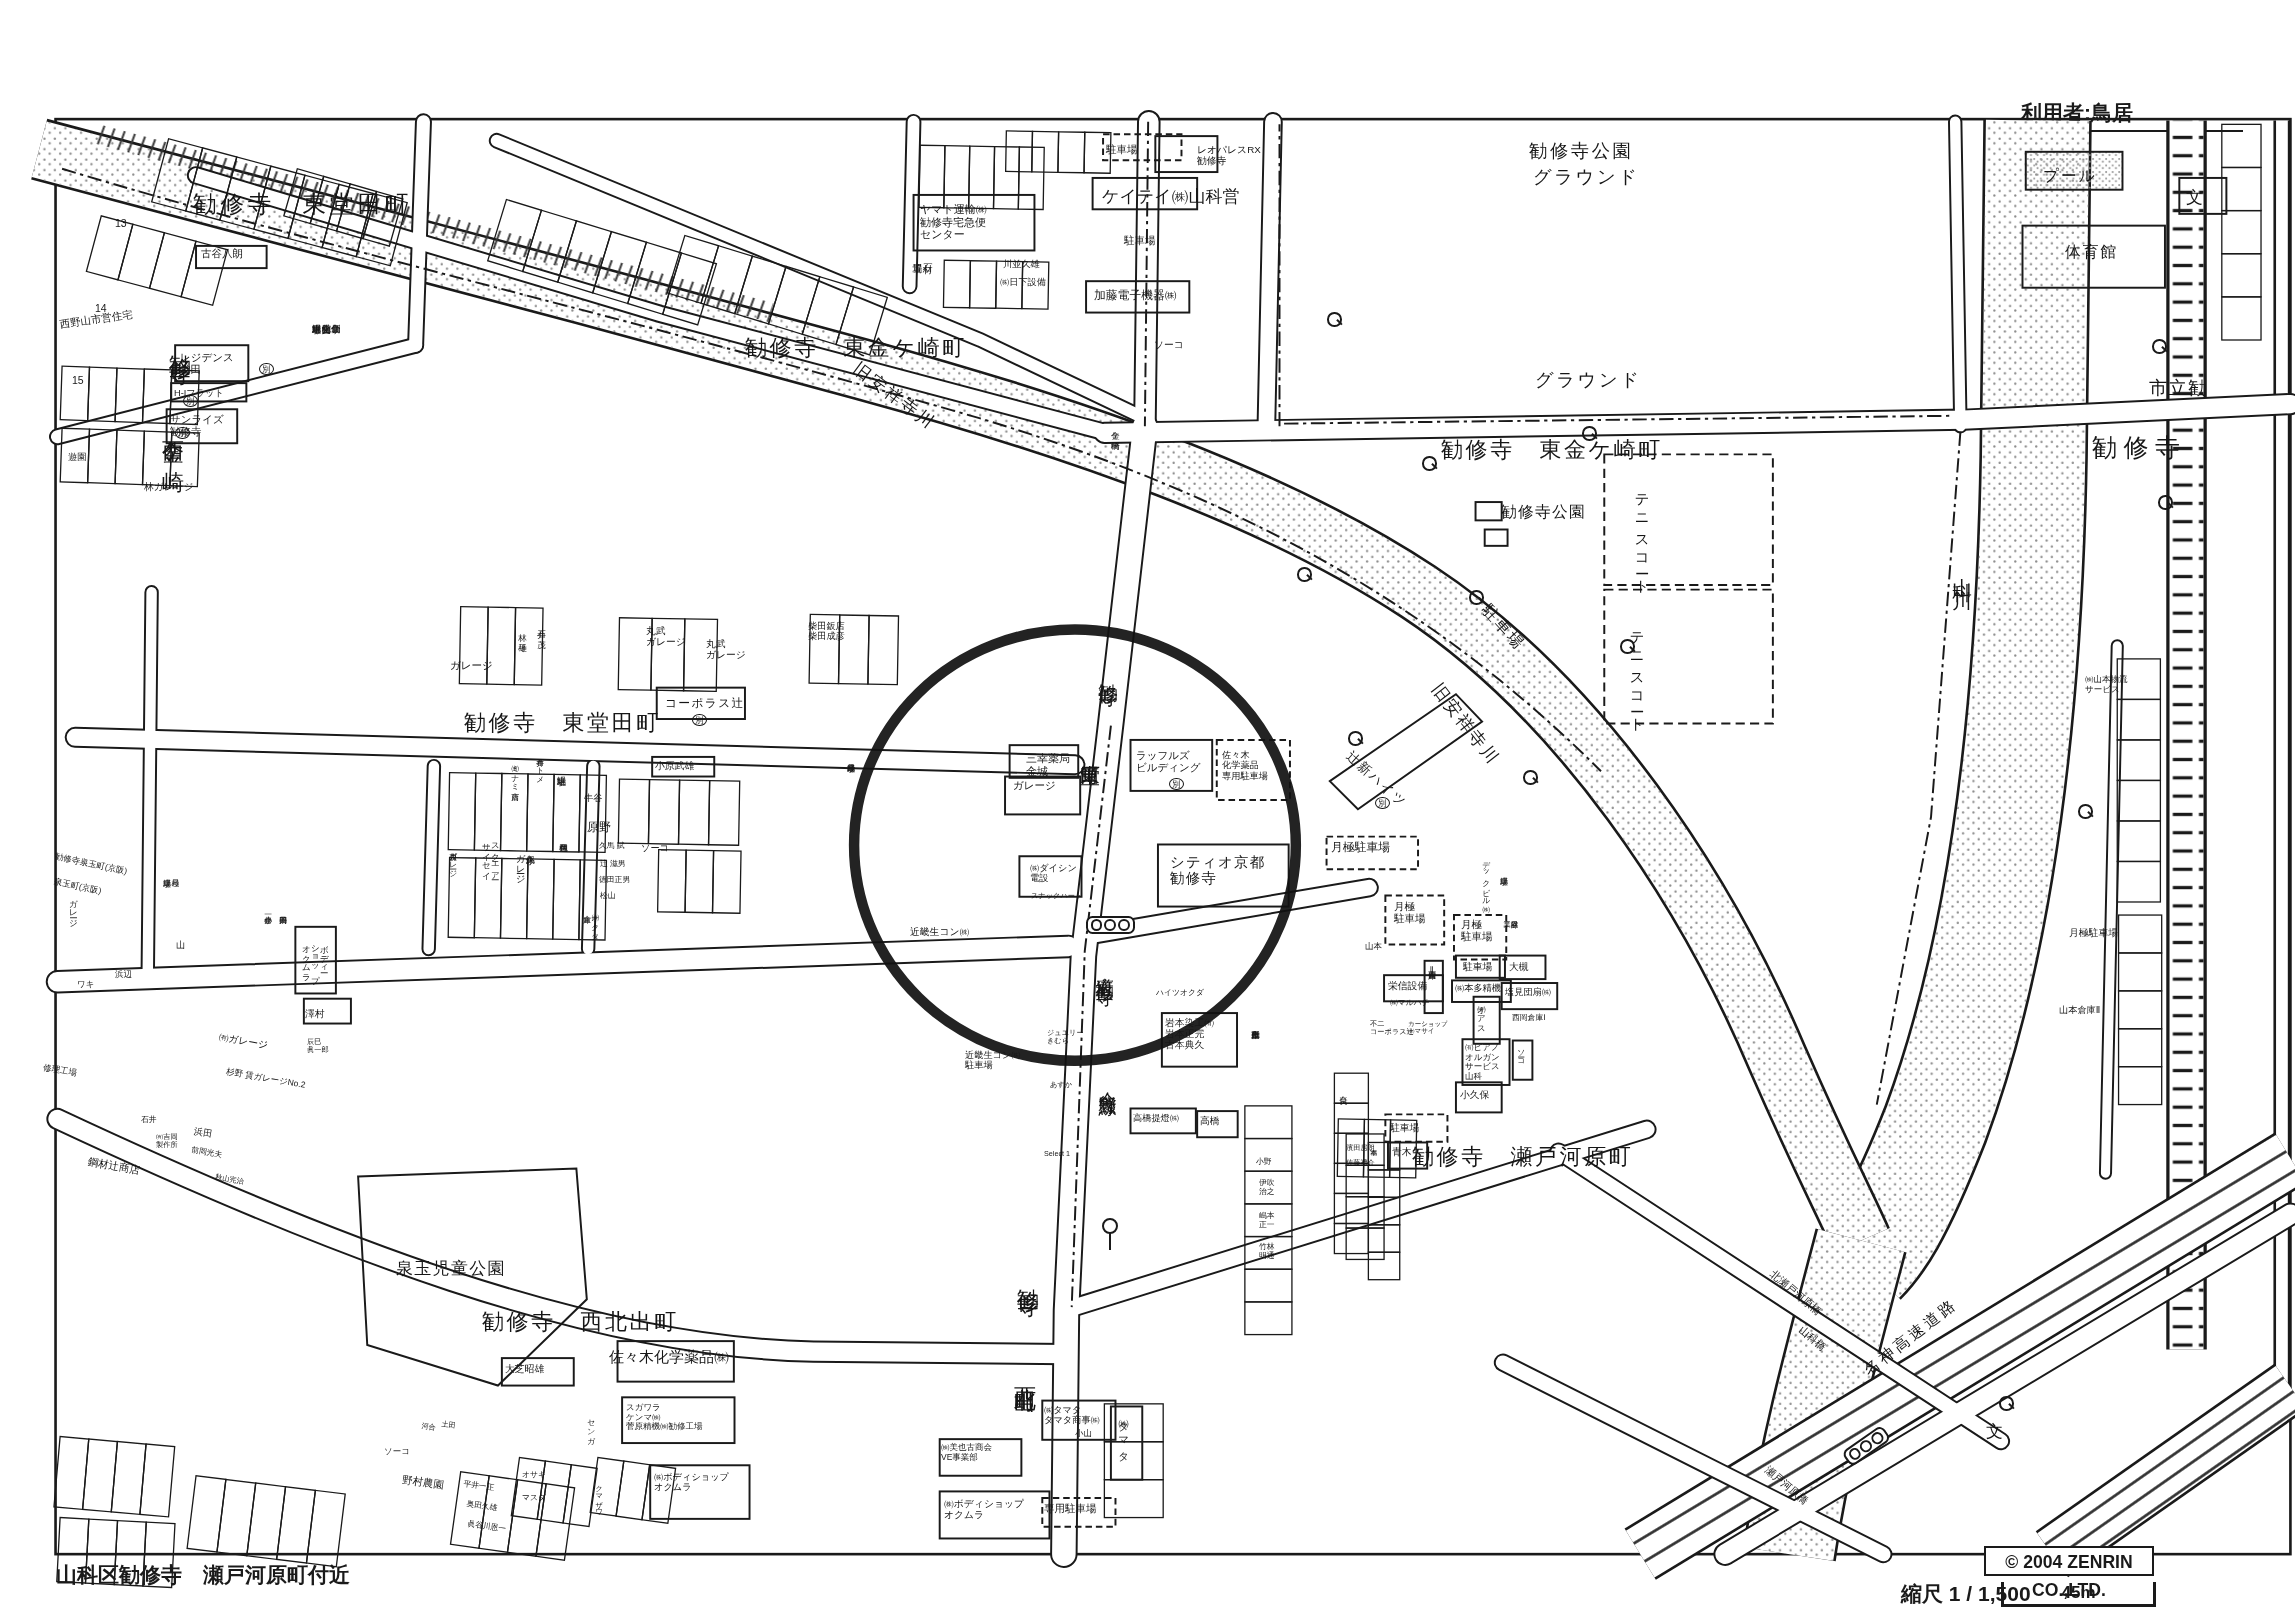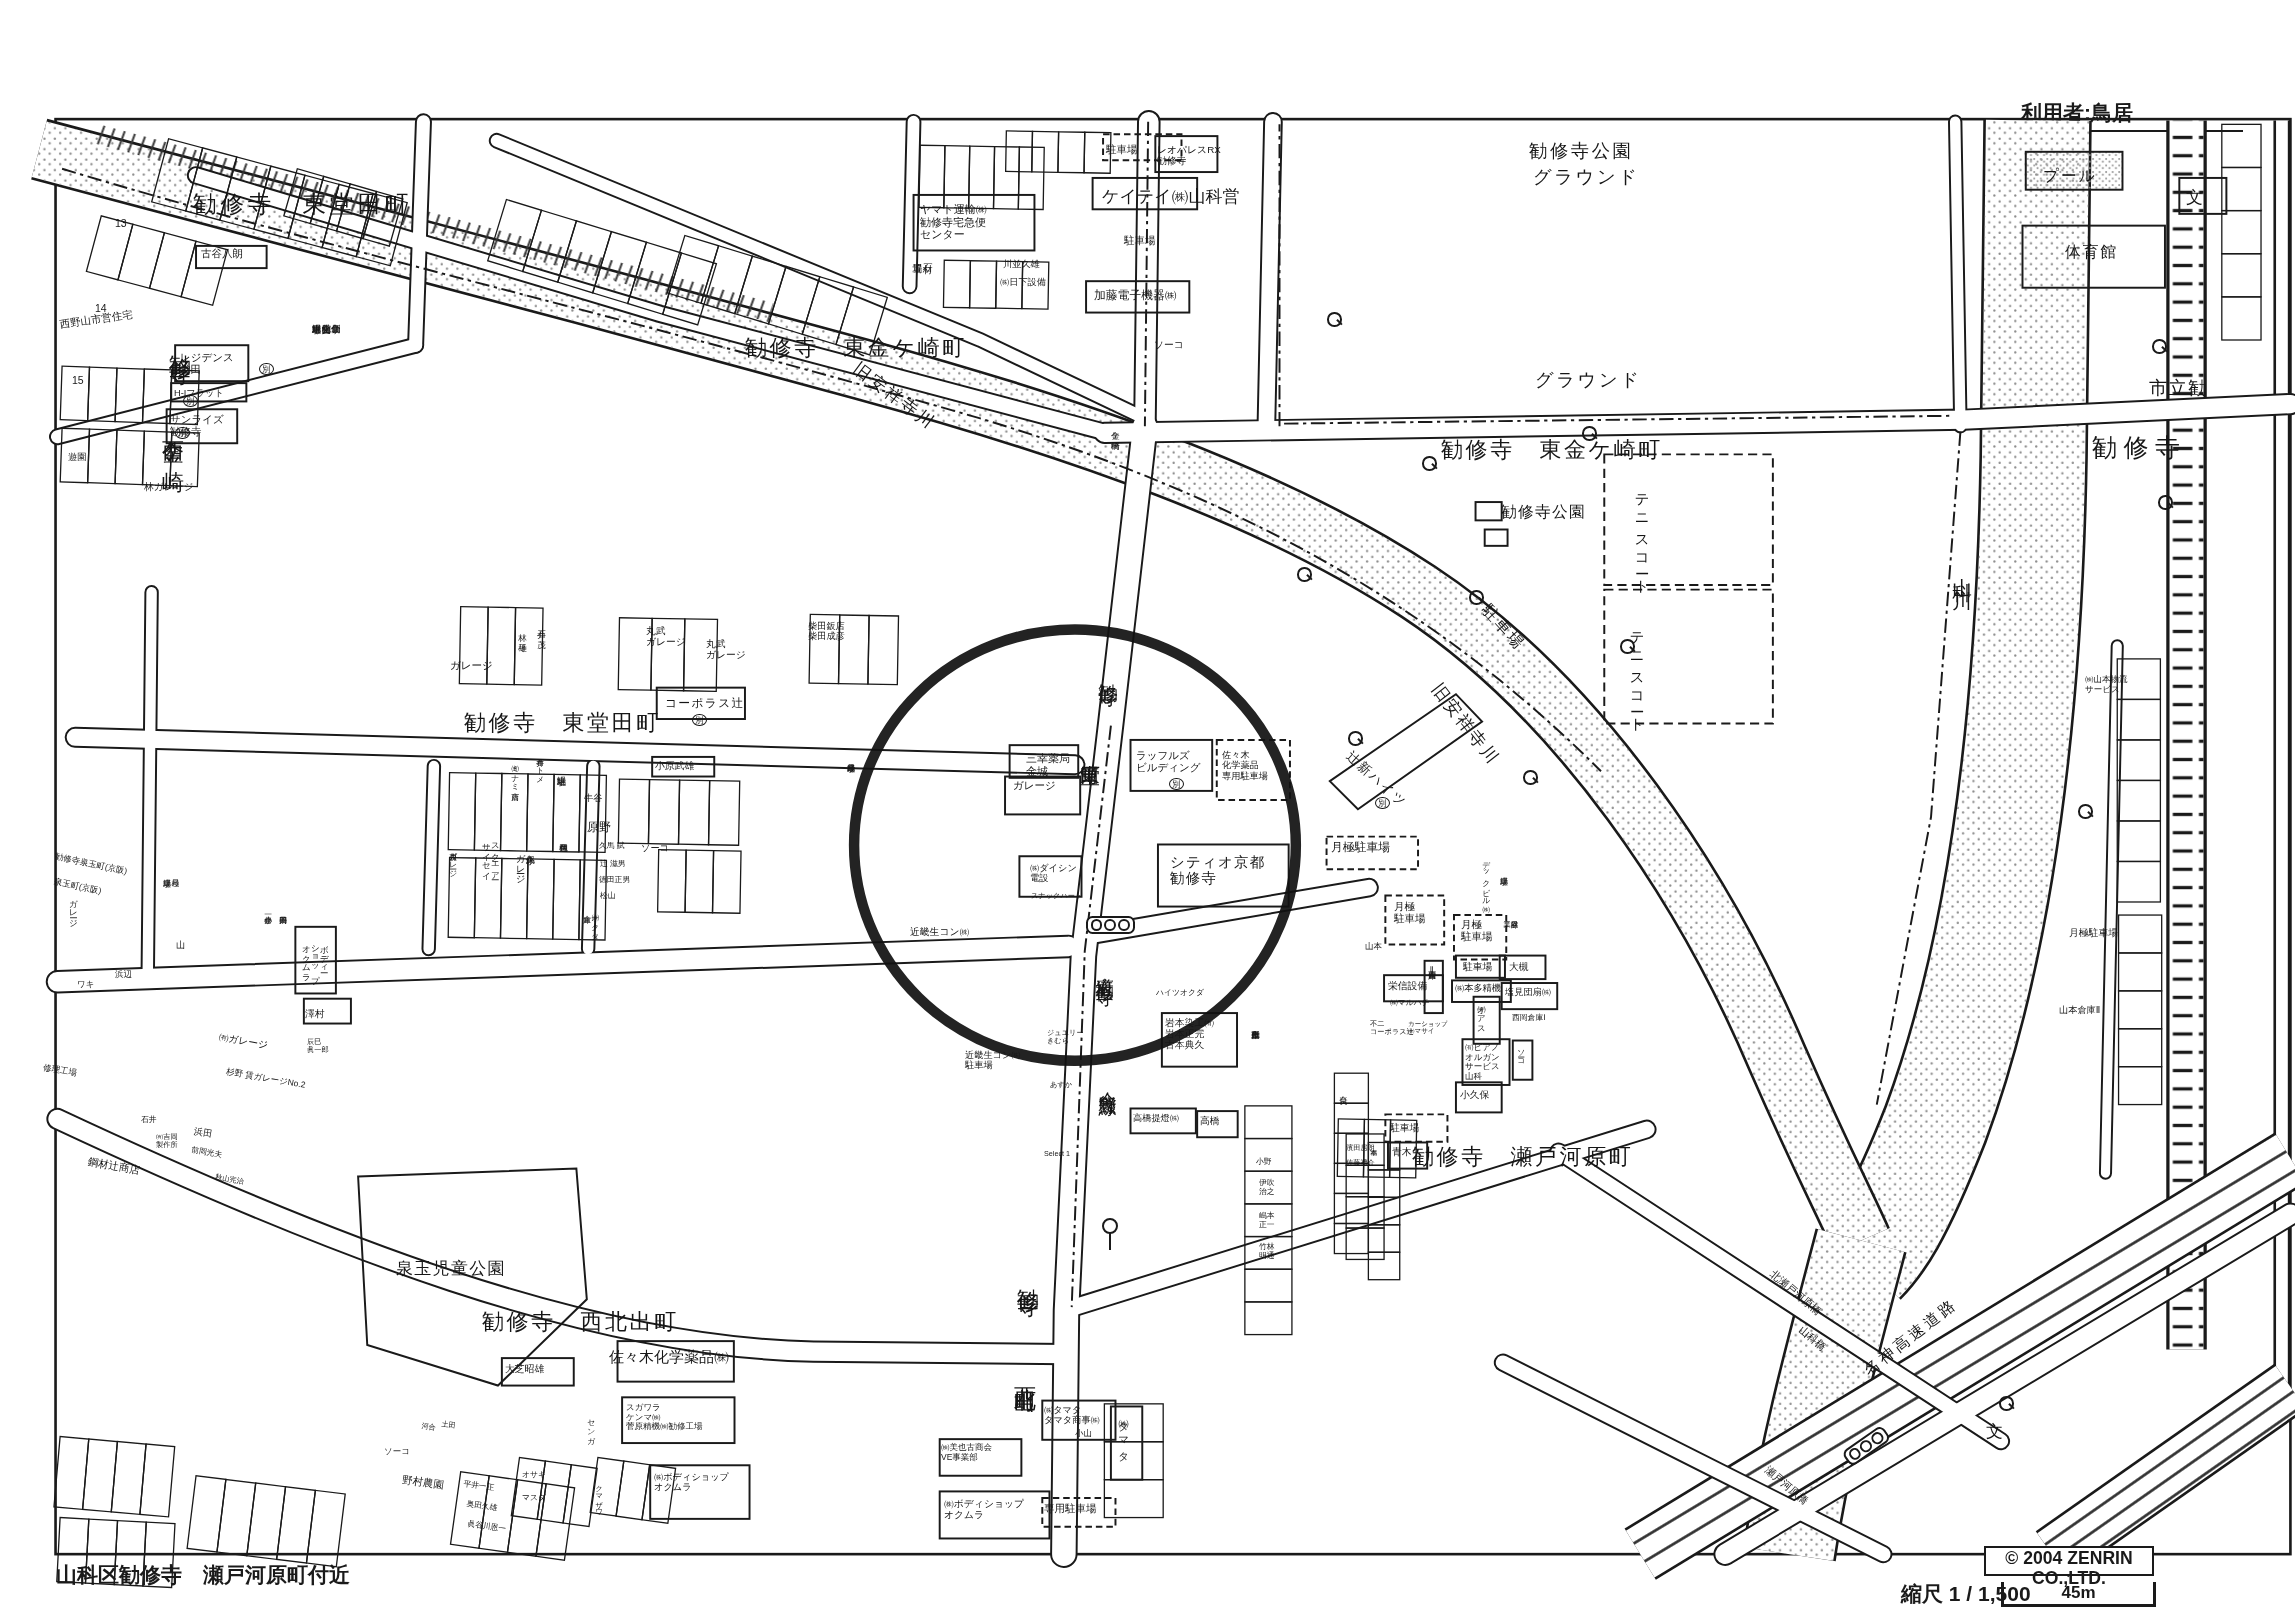--- a/index.html
+++ b/index.html
@@ -7,21 +7,21 @@
         font-family:"Liberation Sans","DejaVu Sans",sans-serif;color:#1a1a1a;}
   .hdr{position:absolute;font-weight:bold;white-space:nowrap;}
   #hdr-left{left:60px;top:77px;font-size:22px;width:820px;border-bottom:2.6px solid #1a1a1a;padding-bottom:3.9px;}
   #hdr-right{left:2021px;top:99px;font-size:21px;width:222px;text-align:left;border-bottom:2.6px solid #1a1a1a;padding-bottom:2.6px;}
   #ftr-left{left:56px;top:1561px;font-size:21px;font-weight:bold;position:absolute;}
   #scale-label{position:absolute;left:1901px;top:1580px;font-size:21px;font-weight:bold;}
   #scale-bar{position:absolute;left:2001px;top:1582px;width:149px;height:22px;
              border-left:3.3px solid #1a1a1a;border-right:3.3px solid #1a1a1a;border-bottom:3.9px solid #1a1a1a;}
   #scale-bar span{position:absolute;left:0;right:0;bottom:1.3px;text-align:center;font-size:17px;font-weight:bold;}
   #copyright{position:absolute;left:1984px;top:1546px;width:166px;height:26px;border:2.6px solid #1a1a1a;
-             font-size:17.6px;font-weight:bold;text-align:center;line-height:20px;background:#fff;}
+             font-size:17.6px;font-weight:bold;text-align:center;line-height:28px;background:#fff;}
   #map{position:absolute;left:0;top:0;width:2295px;height:1621px;}
   #base{position:absolute;left:0;top:0;}
   #labels{position:absolute;left:0;top:0;width:2295px;height:1621px;pointer-events:none;}
   .lbl{position:absolute;white-space:pre-line;line-height:1.14;transform-origin:left top;color:#161616;}
   .lbl.v{writing-mode:vertical-rl;text-orientation:upright;line-height:1.05;}
   .lbl.circ{border:1.3px solid #161616;border-radius:50%;padding:0.7px 2px;line-height:1;}
   .sym{position:absolute;transform-origin:center;}
   .tree{width:10.5px;height:10.5px;border:2px solid #1a1a1a;border-radius:50%;}
   .tree:after{content:"";position:absolute;left:6.5px;top:6.5px;width:6.5px;height:2px;background:#1a1a1a;transform:rotate(45deg);}
   .tl{display:flex;gap:2px;border:2px solid #1a1a1a;border-radius:6.5px;padding:1.3px 2.6px;background:#fff;}
@@ -419,21 +419,21 @@
         <div class="lbl" style="left: 2065px; top: 243px; font-size: 15.7px; letter-spacing: 2px;">体育館</div>
         <div class="lbl" style="left: 2186px; top: 188px; font-size: 17px;">文</div>
         <div class="lbl" style="left: 1986px; top: 1422px; font-size: 17px;">文</div>
         <div class="lbl" style="left: 396px; top: 1259px; font-size: 17px; letter-spacing: 1.3px;">泉玉児童公園</div>
         <div class="lbl" style="left: 68px; top: 452px; font-size: 9.2px;">遊園</div>
         <div class="lbl" style="left: 920px; top: 203px; font-size: 11px;">ヤマト運輸㈱
 勧修寺宅急便
 センター</div>
         <div class="lbl" style="left: 1102px; top: 187px; font-size: 17px;">ケイテイ㈱山科営</div>
         <div class="lbl" style="left: 1106px; top: 144px; font-size: 10.5px;">駐車場</div>
-        <div class="lbl" style="left: 1157px; top: 144px; font-size: 9.8px;">レオパレスRX
+        <div class="lbl" style="left: 1157px; top: 144px; font-size: 9.8px; padding-left: 40px;">レオパレスRX
 勧修寺</div>
         <div class="lbl" style="left: 1124px; top: 235px; font-size: 10.5px;">駐車場</div>
         <div class="lbl" style="left: 1094px; top: 289px; font-size: 11.8px;">加藤電子機器㈱</div>
         <div class="lbl" style="left: 1154px; top: 339px; font-size: 9.8px;">ソーコ</div>
         <div class="lbl v" style="left: 912px; top: 256px; font-size: 9.8px;">石材
 置場</div>
         <div class="lbl" style="left: 1003px; top: 259px; font-size: 9.2px;">川並久雄</div>
         <div class="lbl" style="left: 1000px; top: 277px; font-size: 9.2px;">㈱日下設備</div>
         <div class="lbl" style="left: 201px; top: 248px; font-size: 10.5px;">古谷八朗</div>
         <div class="lbl" style="left: 180px; top: 352px; font-size: 10.5px;">レジデンス

